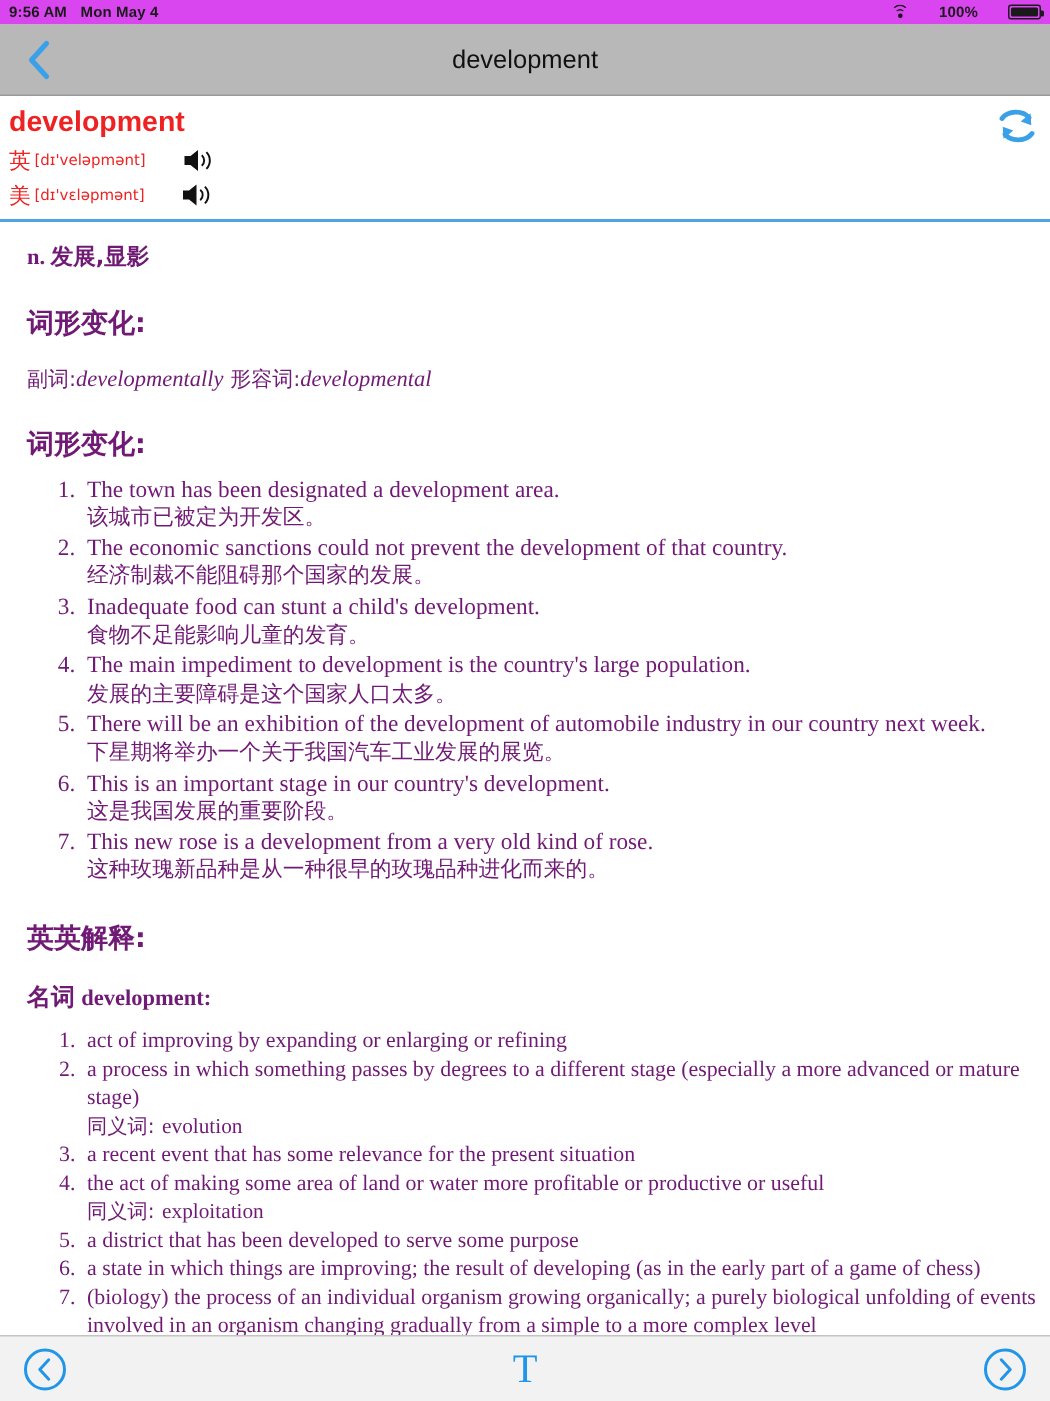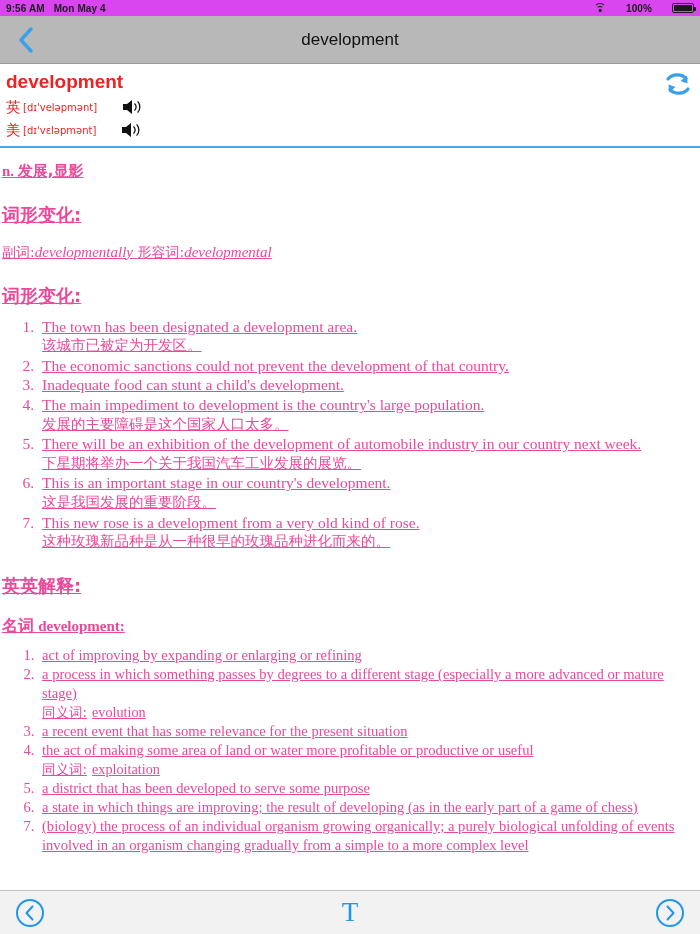--- a/index.html
+++ b/index.html
@@ -98,23 +98,22 @@
     display: flex; align-items: center;
     cursor: pointer;
   }
   #refresh-button {
     position: absolute; right: 7px; top: 6px;
     width: 30px; height: 28px; cursor: pointer;
   }
 
   
   #content {
-    padding: 0 8px 0 0;
-    color: #ec4899;
-    text-decoration: underline;
+    padding: 0 8px 0 16px;
+    color: #701a75;
   }
   .pos-line {
     font-family: "Liberation Serif", serif;
     font-size: 15px;
     font-weight: bold;
     margin: 14px 0 0 2px;
   }
   .pos-line .cn { font-family: "DejaVu Sans", sans-serif; font-weight: bold; }
 
   .section-title {
@@ -283,23 +282,25 @@
 
   <div class="section-title">词形变化:</div>
 
   <ol class="examples">
     <li>
       <span>The town has been designated a development area.</span>
       <span class="cn">该城市已被定为开发区。</span>
     </li>
     <li>
       <span>The economic sanctions could not prevent the development of that country.</span>
+      <span class="cn">经济制裁不能阻碍那个国家的发展。</span>
     </li>
     <li>
       <span>Inadequate food can stunt a child's development.</span>
+      <span class="cn">食物不足能影响儿童的发育。</span>
     </li>
     <li>
       <span>The main impediment to development is the country's large population.</span>
       <span class="cn">发展的主要障碍是这个国家人口太多。</span>
     </li>
     <li>
       <span>There will be an exhibition of the development of automobile industry in our country next week.</span>
       <span class="cn">下星期将举办一个关于我国汽车工业发展的展览。</span>
     </li>
     <li>

